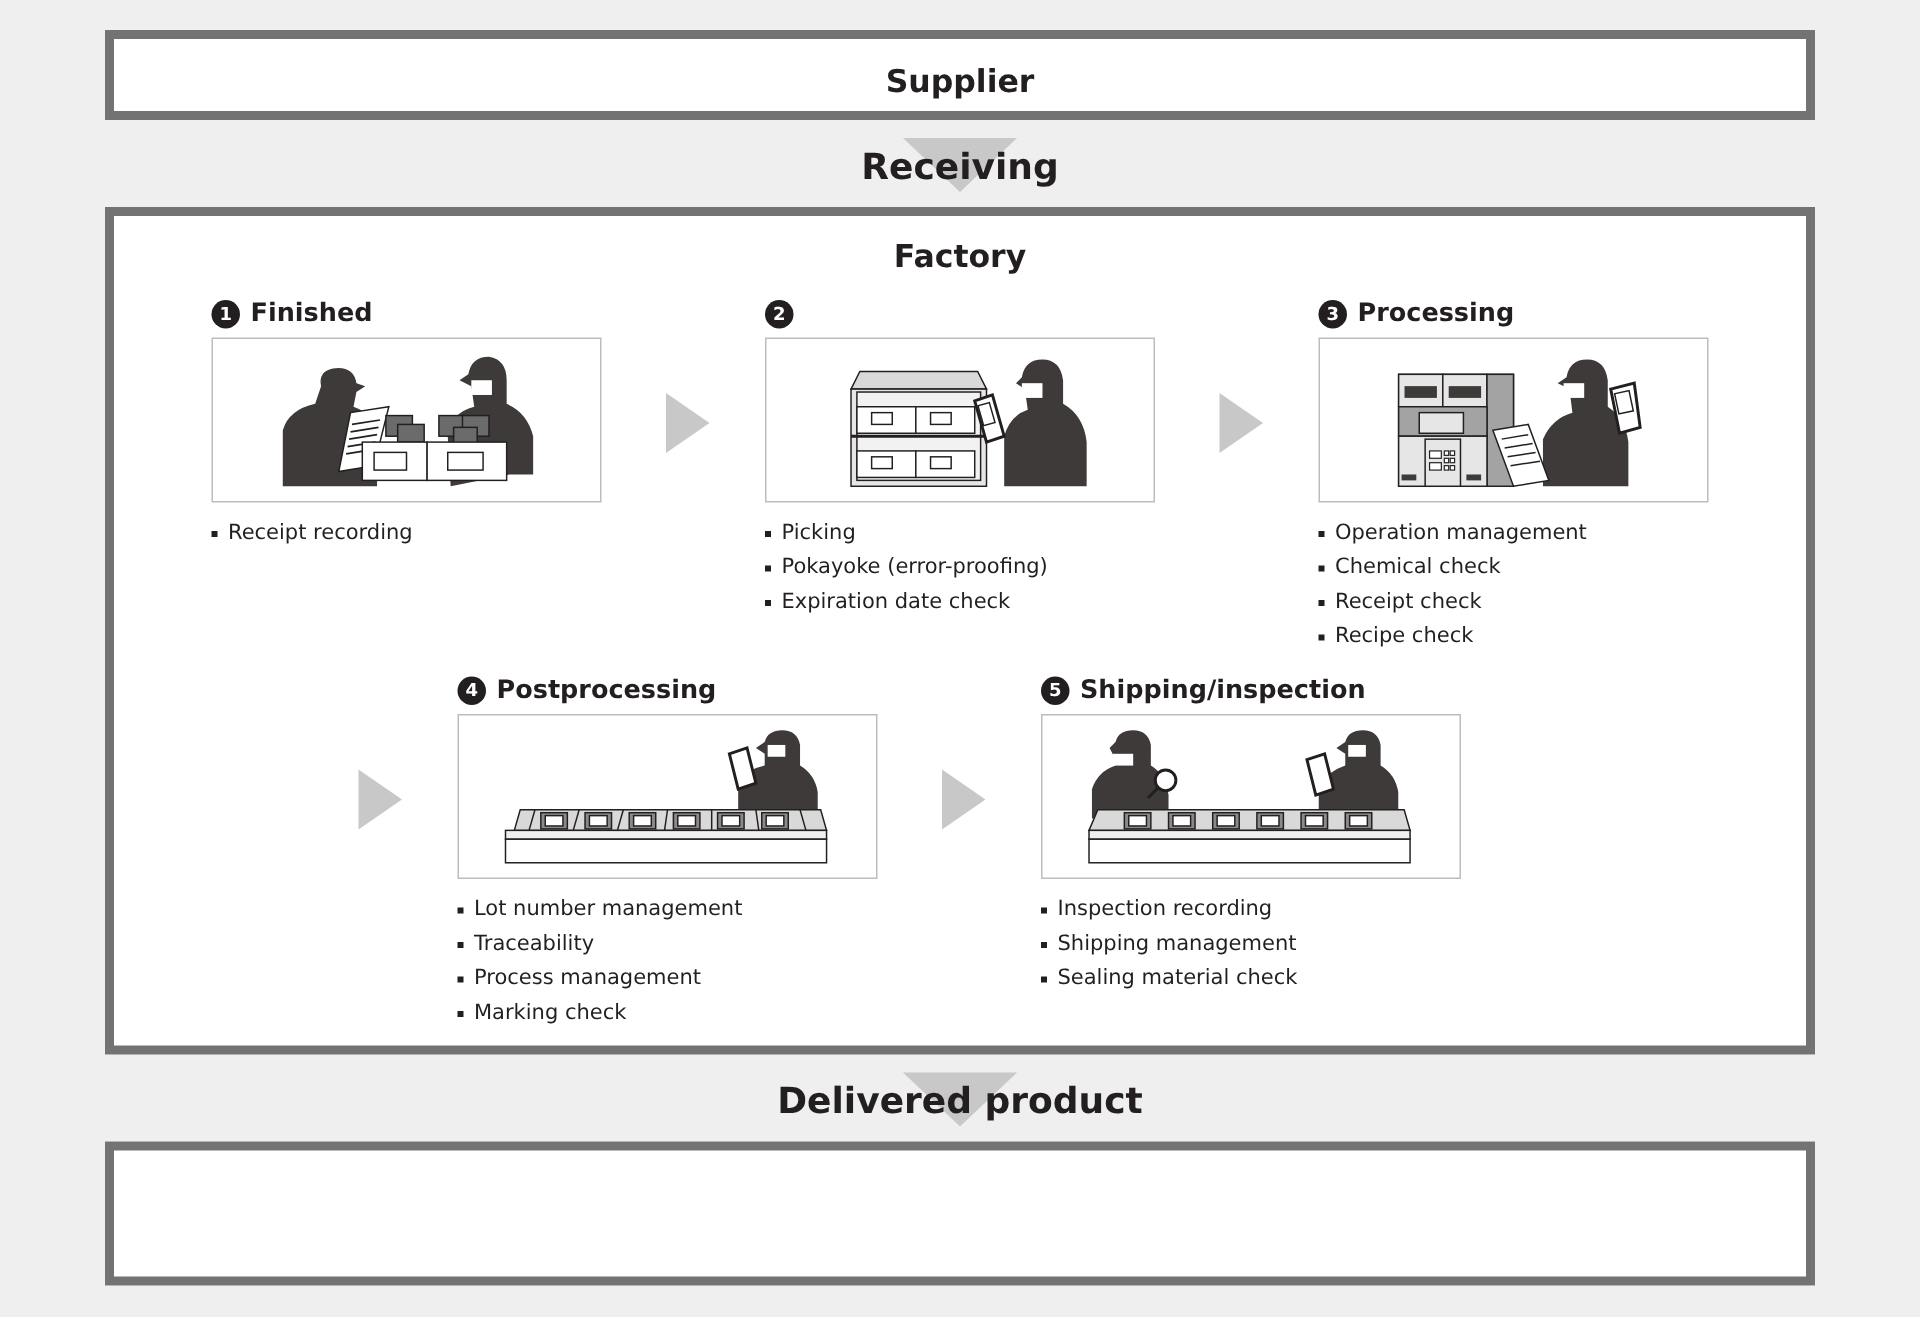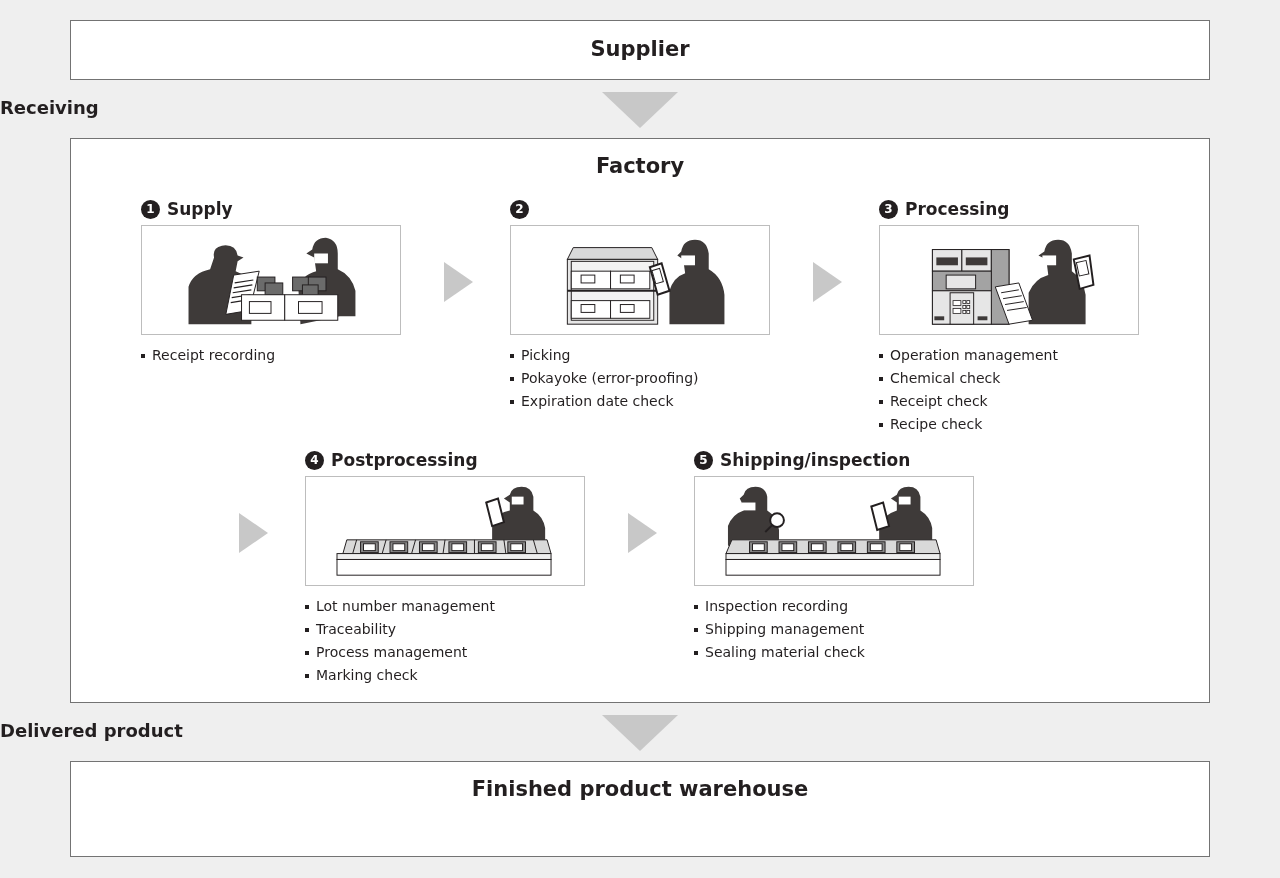--- a/index.html
+++ b/index.html
@@ -1,20 +1,20 @@
 <!DOCTYPE html>
 <html><head>
 <meta charset="utf-8">
 <style>
   * { box-sizing: border-box; margin: 0; padding: 0; }
   html, body { width: 1280px; height: 878px; background: #efefef; overflow: hidden; }
   body { position: relative; font-family: "DejaVu Sans", "Liberation Sans", sans-serif; color: #231f20; }
-  .box { position: absolute; background: #fff; border: 1px solid #737373; }
+  .box { position: absolute; background: #fff; border: 6px solid #737373; }
   .box-title { position: absolute; left: 0; right: 0; text-align: center; font-weight: bold; }
-  .flow-label { position: absolute; left: 0; right: 0; font-size: 18px; font-weight: bold; z-index: 2; }
+  .flow-label { position: absolute; left: 0; right: 0; text-align: center; font-size: 24px; font-weight: bold; z-index: 2; }
   .down-tri { position: absolute; width: 0; height: 0; border-left: 38px solid transparent; border-right: 38px solid transparent; border-top: 36px solid #c8c8c8; left: 602px; z-index: 1; }
   .step { position: absolute; }
   .step-head { display: flex; align-items: center; height: 22px; }
   .num { display: inline-flex; align-items: center; justify-content: center; width: 19px; height: 19px; border-radius: 50%; background: #231f20; color: #fff; font-size: 12px; font-weight: bold; margin-right: 7px; }
   .step-title { font-size: 17px; font-weight: bold; white-space: nowrap; }
   .illus { position: absolute; top: 27px; width: 260px; height: 110px; border: 1px solid #bdbdbd; background: #fff; }
   .step.wide .illus { width: 280px; }
   .illus svg { position: absolute; left: 0; top: 0; width: 100%; height: 100%; }
   .items { position: absolute; top: 146px; list-style: none; }
   .items li { font-size: 14px; line-height: 23px; white-space: nowrap; position: relative; padding-left: 11px; }
@@ -33,21 +33,21 @@
 <div class="down-tri" style="top:92px;"></div>
 <div class="flow-label" style="top:97px;">Receiving</div>
 
 <div class="box" style="left:70px;top:138px;width:1140px;height:565px;">
   <div class="box-title" style="top:15px;font-size:21px;">Factory</div>
 </div>
 
 <div class="step" style="left:141px;top:198px;">
   <div class="step-head">
       <span class="num">1</span>
-      <span class="step-title">Supply</span>
+      <span class="step-title">Finished</span>
     </div>
   <div class="illus">
     <svg viewBox="0 0 260 110">
       <g fill="#3e3a39">
         <path d="M46 100 L46 62 Q50 48 68 44 L72 32 Q70 22 80 20 Q94 18 96 30 L102 32 L96 36 L94 46 Q106 50 110 62 L110 100 Z"></path>
         <path d="M160 100 L158 66 Q160 50 176 46 L174 32 L166 28 L172 24 Q174 12 186 12 Q198 14 198 28 L198 44 Q212 50 216 66 L216 92 L200 92 Z"></path>
       </g>
       <rect x="174" y="28" width="14" height="10" fill="#fff"></rect>
       <path d="M92 50 L118 46 L108 86 L84 90 Z" fill="#fff" stroke="#231f20" stroke-width="1"></path>
       <g stroke="#231f20" stroke-width="1.2">
@@ -251,14 +251,13 @@
     <li>Inspection recording</li>
     <li>Shipping management</li>
     <li>Sealing material check</li>
   </ul>
 </div>
 
 <div class="down-tri" style="top:715px;"></div>
 <div class="flow-label" style="top:720px;">Delivered product</div>
 
 <div class="box" style="left:70px;top:761px;width:1140px;height:96px;">
-  <div class="box-title" style="top:15px;font-size:21px;">Finished product warehouse</div>
 </div>
 
 </body></html>

